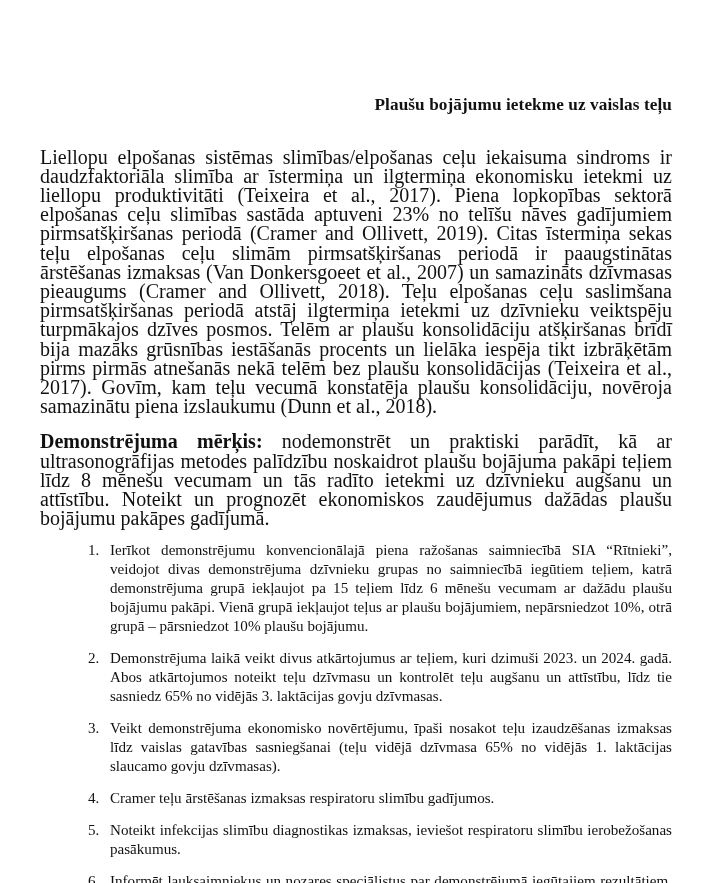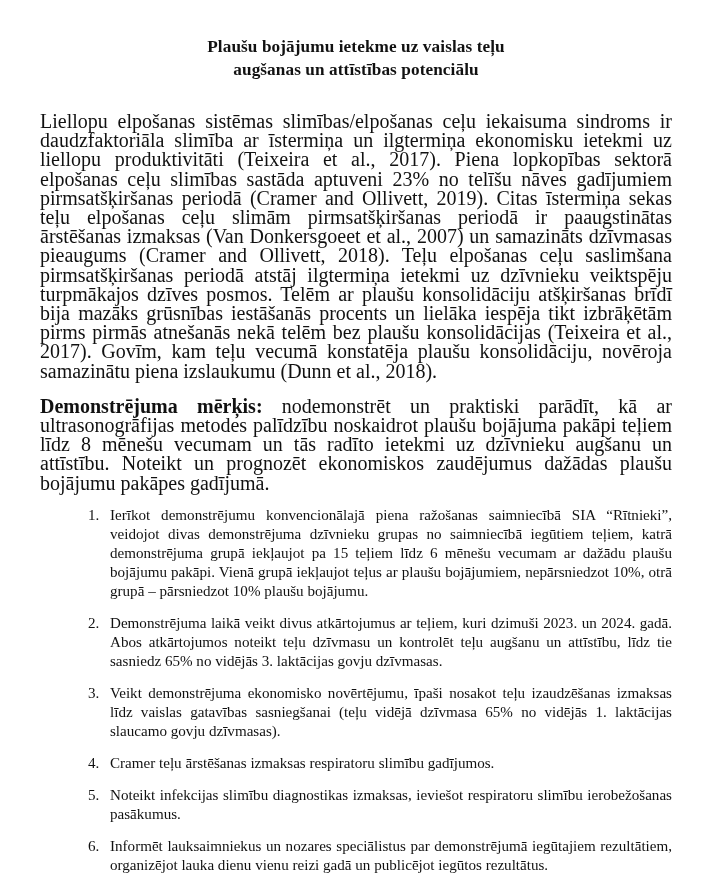--- a/index.html
+++ b/index.html
@@ -15,26 +15,26 @@
     overflow: hidden;
   }
   .page {
     width: 712px;
     height: 883px;
     box-sizing: border-box;
     padding: 0px 40px 0px 40px;
     position: relative;
   }
   .doc-title {
-    text-align: center;
+    text-align: right;
     font-weight: bold;
     font-size: 17.2px;
     line-height: 22.5px;
     margin: 0;
-    padding-top: 36px;
+    padding-top: 94px;
     letter-spacing: 0.1px;
   }
   .title-line {
     display: block;
   }
   .body-para {
     text-align: justify;
     font-size: 20px;
     line-height: 19.2px;
     margin: 0;
@@ -79,21 +79,20 @@
     line-height: 19.2px;
   }
 </style>
 </head>
 <body>
 
 <div class="page">
 
   <h1 class="doc-title">
     <span class="title-line">Plaušu bojājumu ietekme uz vaislas teļu</span>
-    <span class="title-line">augšanas un attīstības potenciālu</span>
   </h1>
 
   <p class="body-para para-gap-lg">Liellopu elpošanas sistēmas slimības/elpošanas ceļu iekaisuma sindroms ir daudzfaktoriāla slimība ar īstermiņa un ilgtermiņa ekonomisku ietekmi uz liellopu produktivitāti (Teixeira et al., 2017). Piena lopkopības sektorā elpošanas ceļu slimības sastāda aptuveni 23% no telīšu nāves gadījumiem pirmsatšķiršanas periodā (Cramer and Ollivett, 2019). Citas īstermiņa sekas teļu elpošanas ceļu slimām  pirmsatšķiršanas periodā ir paaugstinātas ārstēšanas izmaksas (Van Donkersgoeet et al., 2007) un samazināts dzīvmasas pieaugums (Cramer and Ollivett, 2018). Teļu elpošanas ceļu saslimšana pirmsatšķiršanas periodā atstāj ilgtermiņa ietekmi uz dzīvnieku veiktspēju turpmākajos dzīves posmos. Telēm ar plaušu konsolidāciju atšķiršanas brīdī  bija mazāks grūsnības iestāšanās procents un lielāka iespēja tikt izbrāķētām pirms pirmās atnešanās nekā telēm bez plaušu konsolidācijas (Teixeira et al., 2017). Govīm, kam teļu vecumā konstatēja plaušu konsolidāciju, novēroja samazinātu piena izslaukumu (Dunn et al., 2018).</p>
 
 
   <p class="body-para para-gap"><span class="lead-bold">Demonstrējuma mērķis:</span><span> nodemonstrēt un praktiski parādīt, kā ar ultrasonogrāfijas metodes palīdzību noskaidrot plaušu bojājuma pakāpi teļiem līdz 8 mēnešu vecumam un tās radīto ietekmi uz dzīvnieku augšanu un attīstību. Noteikt un prognozēt ekonomiskos zaudējumus dažādas plaušu bojājumu pakāpes gadījumā.</span></p>
 
 
   <ol class="task-list">
     <li>Ierīkot demonstrējumu konvencionālajā piena ražošanas saimniecībā SIA “Rītnieki”, veidojot divas demonstrējuma dzīvnieku grupas no saimniecībā iegūtiem teļiem, katrā demonstrējuma grupā iekļaujot pa 15 teļiem līdz 6 mēnešu vecumam ar dažādu plaušu bojājumu pakāpi. Vienā grupā iekļaujot teļus ar plaušu bojājumiem, nepārsniedzot 10%, otrā grupā – pārsniedzot 10% plaušu bojājumu.</li>

